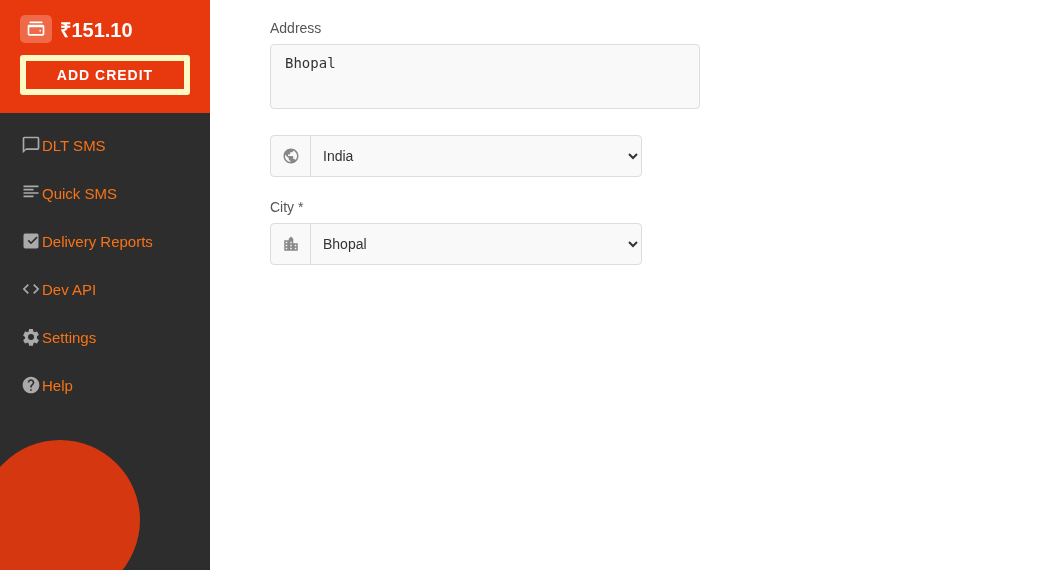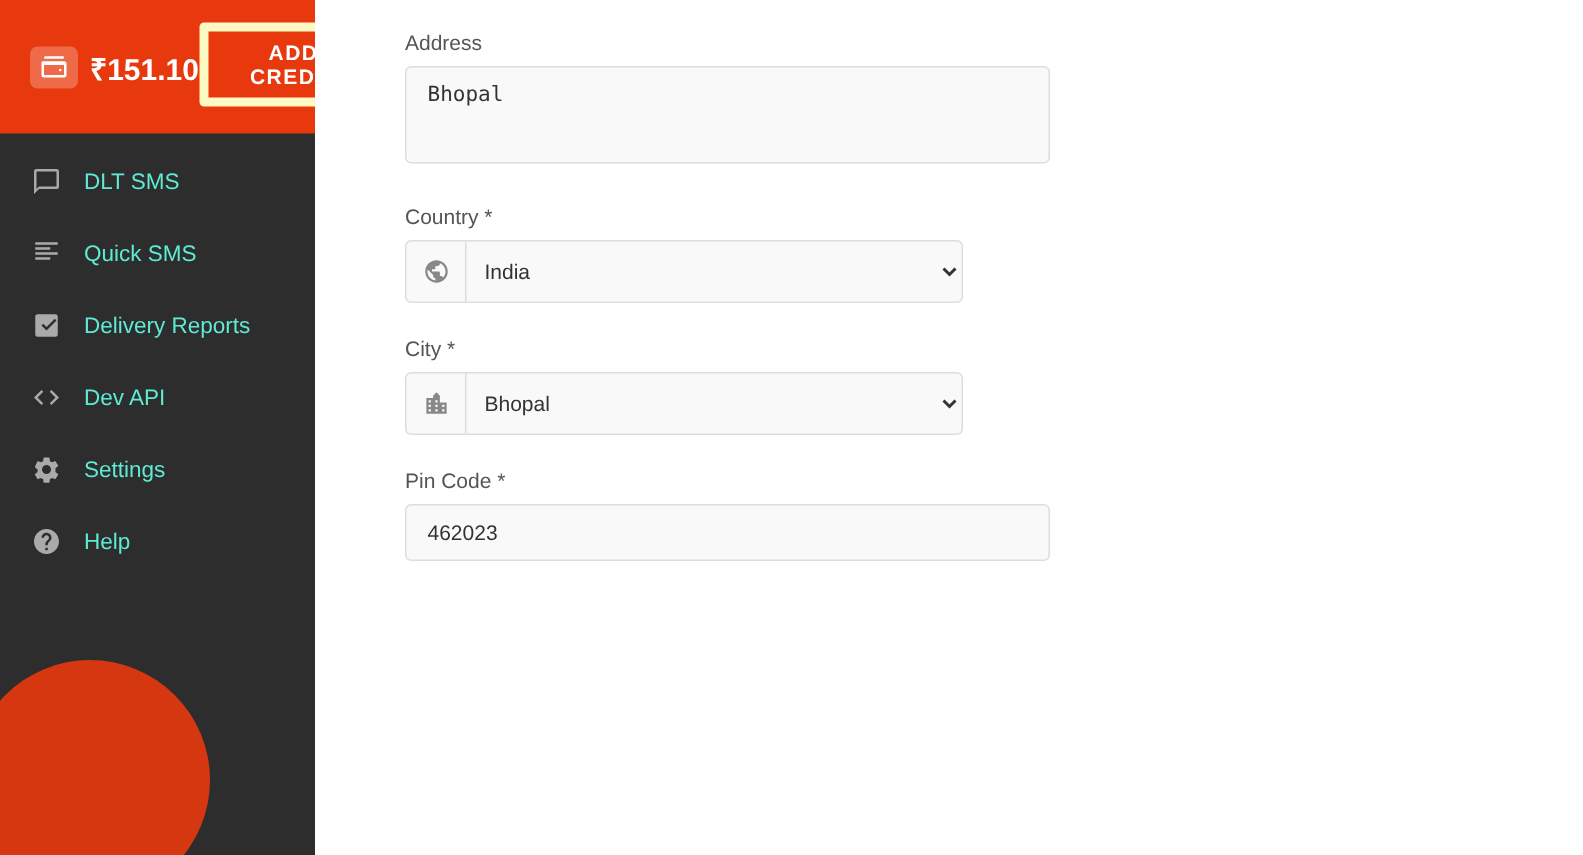--- a/index.html
+++ b/index.html
@@ -12,22 +12,22 @@
       background: #2d2d2d;
       display: flex;
       flex-direction: column;
       position: relative;
       overflow: hidden;
     }
     .sidebar-header {
       background: #e8380d;
       padding: 15px 20px 18px 20px;
       display: flex;
-      flex-direction: row;
-      align-items: flex-end;
+      flex-direction: column;
+      align-items: flex-start;
     }
     .sidebar-balance-row {
       display: flex;
       align-items: center;
       gap: 8px;
       margin-bottom: 12px;
     }
     .wallet-icon {
       width: 32px;
       height: 28px;
@@ -56,23 +56,22 @@
       width: 100%;
       text-align: center;
     }
     .sidebar-nav {
       flex: 1;
       padding-top: 8px;
     }
     .nav-item {
       display: flex;
       align-items: center;
-      gap: 14px;
       padding: 13px 20px;
-      color: #5eead4;
+      color: #f97316;
       cursor: pointer;
       font-size: 15px;
       transition: background 0.15s;
     }
     .nav-item .nav-icon { width: 22px; height: 22px; display: flex; align-items: center; justify-content: center; flex-shrink: 0; }
     .nav-item .nav-icon svg { fill: #aaa; width: 20px; height: 20px; }
 
     
     .sidebar-blob {
       position: absolute;
@@ -247,21 +246,20 @@
 <div style="flex:1; background:#f0f0f0; display:flex; align-items:stretch;">
 
   <div style="flex:1; background:white; padding: 20px 60px 30px 60px; overflow-y:auto;">
 
     <div class="form-group">
       <label class="form-label">Address</label>
       <textarea class="form-control" style="">Bhopal</textarea>
     </div>
 
     <div class="form-group">
-      <label class="form-label">Country *</label>
       <div class="input-with-icon">
         <div class="input-icon-box">
           <svg viewBox="0 0 24 24">
               <path d="M12 2C6.48 2 2 6.48 2 12s4.48 10 10 10 10-4.48 10-10S17.52 2 12 2zm-1 17.93c-3.95-.49-7-3.85-7-7.93 0-.62.08-1.21.21-1.79L9 15v1c0 1.1.9 2 2 2v1.93zm6.9-2.54c-.26-.81-1-1.39-1.9-1.39h-1v-3c0-.55-.45-1-1-1H8v-2h2c.55 0 1-.45 1-1V7h2c1.1 0 2-.9 2-2v-.41c2.93 1.19 5 4.06 5 7.41 0 2.08-.8 3.97-2.1 5.39z"></path>
             </svg>
         </div>
         <select>
           <option>India</option>
           <option>United States</option>
           <option>United Kingdom</option>
@@ -279,19 +277,15 @@
             </svg>
         </div>
         <select>
           <option>Bhopal</option>
           <option>Indore</option>
           <option>Gwalior</option>
         </select>
       </div>
     </div>
 
-    <div class="form-group">
-      <label class="form-label">Pin Code *</label>
-      <input type="text" class="form-control" value="462023" style="">
-    </div>
 
   </div>
 </div>
 
 </body></html>

